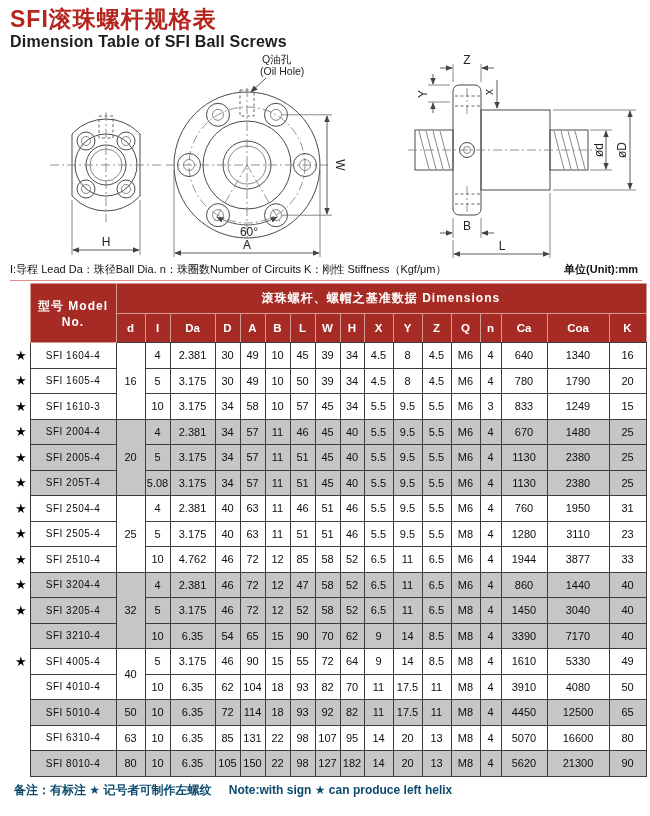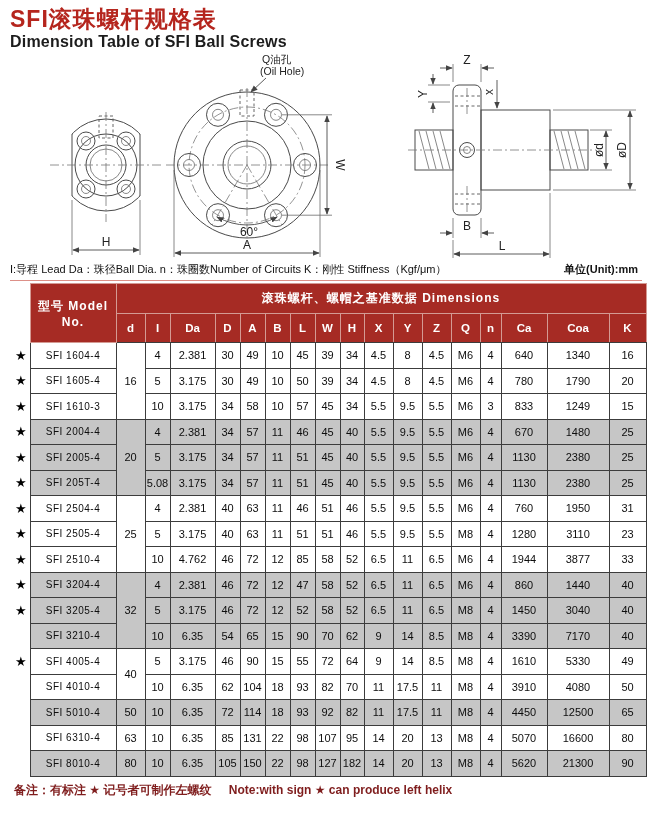--- a/index.html
+++ b/index.html
@@ -41,21 +41,21 @@
   thead tr.cols th{height:29px;border-bottom:1px solid var(--line);}
   thead th.model-h{font-size:12px;}
   th.gutter,td.gutter{background:#fff;border:none;text-align:center;padding:0;}
   tbody td{
     border:1px solid var(--line);text-align:center;height:25.5px;
     padding:0 1px;background:#fff;color:#0d0d0d;
   }
   tbody tr.shade td{background:var(--gray-row);}
   tbody tr td.gutter{background:#fff;border:none;font-size:13px;color:#000;}
   td.model{font-size:10px;letter-spacing:.5px;}
-  .footer-note{margin:5px 0 0 4px;font-size:12px;font-weight:bold;color:#7f1d1d;}
+  .footer-note{margin:5px 0 0 4px;font-size:12px;font-weight:bold;color:#0c4a6e;}
   .footer-note .en{margin-left:14px;}
   
   .dln{stroke:#4a4a4a;stroke-width:1;fill:none;}
   .dthin{stroke:#6a6a6a;stroke-width:.8;fill:none;}
   .cl{stroke:#777;stroke-width:.8;fill:none;stroke-dasharray:9 3 2 3;}
   .dsh{stroke:#555;stroke-width:.9;fill:none;stroke-dasharray:3 2.5;}
   .dim{stroke:#4a4a4a;stroke-width:.9;fill:none;}
   .dtxt{font-family:"Liberation Sans",sans-serif;font-size:12px;fill:#222;}
   .dtxt-s{font-family:"Liberation Sans",sans-serif;font-size:10.5px;fill:#222;}
   .whitefill{fill:#fff;stroke:none;}

